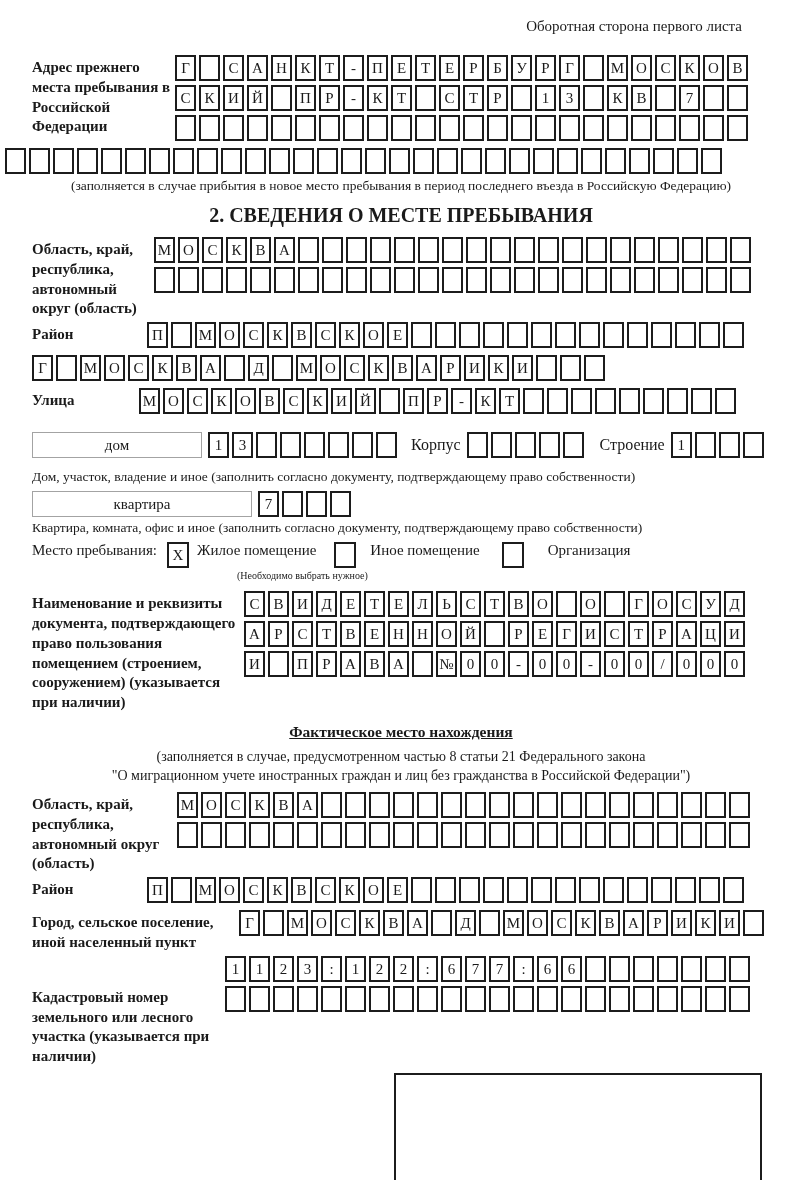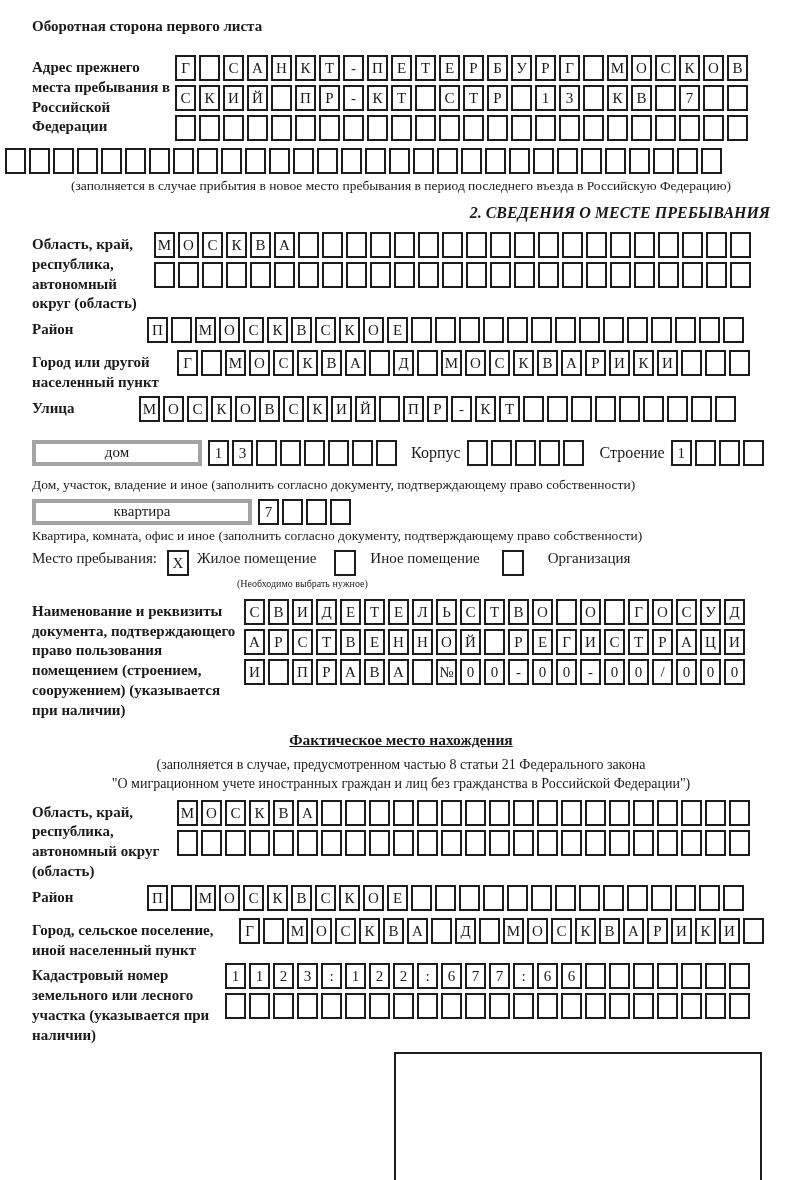--- a/index.html
+++ b/index.html
@@ -5,46 +5,46 @@
   * { box-sizing: border-box; margin: 0; padding: 0; }
   html, body { background: #ffffff; }
   body {
     width: 800px; height: 1180px;
     font-family: "Liberation Serif", "DejaVu Serif", serif;
     color: #1a1a1a;
     padding: 18px 30px 0 32px;
     overflow: hidden;
     position: relative;
   }
-  .hdr-note { font-size: 15px; padding-right: 28px; margin-bottom: 20px; font-weight: bold; }
+  .hdr-note { text-align: right; font-size: 15px; padding-right: 28px; margin-bottom: 20px; }
 
   .cellrow { display: flex; gap: 3px; margin-bottom: 4px; }
   .cell {
     width: 21px; height: 26px; flex: 0 0 21px;
     border: 2px solid #1c1c1c;
     font-size: 15px; line-height: 22px; text-align: center;
     background: #fff;
   }
   .field { display: flex; margin-bottom: 3px; }
   .flabel { font-size: 15px; line-height: 1.32; flex-shrink: 0; padding-top: 3px; font-weight: bold; }
   .rows { display: flex; flex-direction: column; }
 
   .w140 { width: 143px; } .w120 { width: 122px; } .w113 { width: 115px; }
   .w143 { width: 145px; } .w105 { width: 107px; } .w210 { width: 212px; }
-  .w205 { width: 207px; } .w190 { width: 193px; }
+  .w205 { width: 207px; } .w190 { width: 193px; margin-top: 29px; }
 
   .overflow-row { margin-left: -27px; margin-top: 1px; }
   .caption-center { text-align: center; font-size: 13.5px; margin: 2px 0 10px 0; }
   .caption-left { font-size: 13.5px; margin: 2px 0 6px 0; }
-  .sec-title { text-align: right; font-weight: bold; font-size: 16px; margin: 6px 0 10px 0; font-style: italic; }
+  .sec-title { text-align: center; font-weight: bold; font-size: 20px; margin: 6px 0 10px 0; }
   .sub-title { text-align: center; font-weight: bold; font-size: 15.5px; margin: 10px 0 8px 0; text-decoration: underline; }
   .note-line { text-align: center; font-size: 14px; margin-bottom: 3px; }
 
   .widebox {
-    border: 4px solid #a3a3a3; height: 26px;
+    border: 1px solid #a3a3a3; height: 26px;
     display: flex; align-items: center; justify-content: center;
     font-size: 15px;
   }
   .inline-row { display: flex; align-items: center; margin-bottom: 3px; }
   .inline-label { font-size: 16px; margin: 12px 6px; }
 
   .chk-row { display: flex; align-items: flex-start; font-size: 15px; margin: 6px 0 2px 0; }
   .chk { width: 22px; height: 26px; border: 2px solid #1c1c1c; text-align: center;
          font-size: 15px; line-height: 22px; flex-shrink: 0; }
 
@@ -260,21 +260,20 @@
       <div class="cell"></div>
       <div class="cell"></div>
       <div class="cell"></div>
       <div class="cell"></div>
       <div class="cell"></div>
       <div class="cell"></div>
     </div>
 </div>
 
 <div class="field">
-  <div class="flabel w143">Город или другой населенный пункт</div>
   <div class="cellrow">
       <div class="cell">Г</div>
       <div class="cell"></div>
       <div class="cell">М</div>
       <div class="cell">О</div>
       <div class="cell">С</div>
       <div class="cell">К</div>
       <div class="cell">В</div>
       <div class="cell">А</div>
       <div class="cell"></div>

